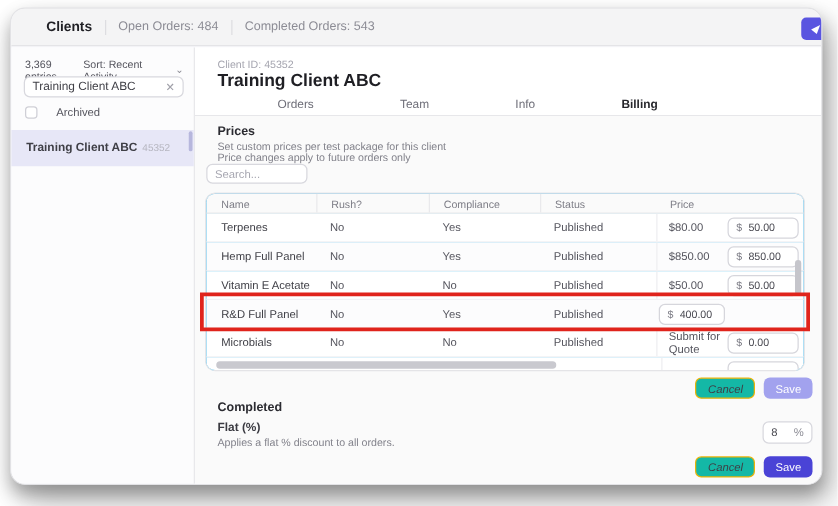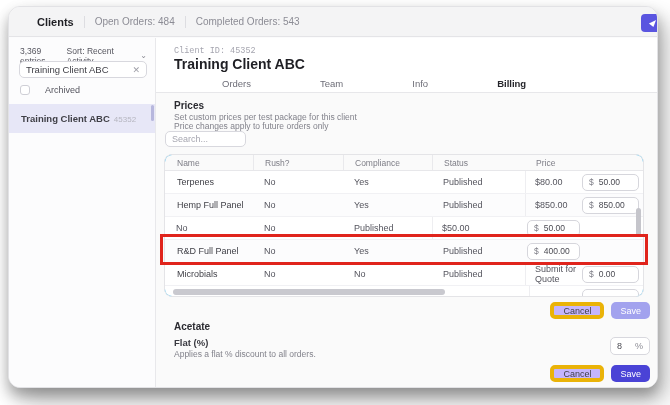--- a/index.html
+++ b/index.html
@@ -31,21 +31,21 @@
   .cb { width:10px; height:10px; background:#fff; border:1px solid #cfcfd6; border-radius:3px; }
   .sb-list { position:absolute; left:0; right:0; top:66px; }
   .sb-item { padding:9px 12px; display:flex; align-items:baseline; gap:4px; cursor:pointer; }
   .sb-item.selected { background:#e7e7f7; }
   .sb-item-name { font-size:9.5px; font-weight:700; color:#3f3f46; }
   .sb-item-id { font-size:8px; color:#b6b6c0; }
   .sb-scroll { position:absolute; right:1px; top:67px; width:3px; height:16px; background:#b7b7dd; border-radius:2px; }
 
   
   .main { position:absolute; left:147px; top:31px; right:0; bottom:0; background:#ffffff; }
-  .client-id { position:absolute; left:18px; top:8px; font-size:8.5px; color:#a6a6b0;font-family:Liberation Mono, monospace; }
+  .client-id { position:absolute; left:18px; top:8px; font-size:8.5px; color:#a6a6b0; }
   .client-name { position:absolute; left:18px; top:18px; font-size:14px; font-weight:700; color:#1f1f24; }
   .tabs { position:absolute; left:18px; top:40px; display:flex; gap:21px; height:14px; }
   .tab { font-size:9.5px; color:#6e6e78; cursor:pointer; position:relative;margin-left:48px; }
   .tab.active { color:#26262b; font-weight:700; }
   .tab.active::after { content:""; position:absolute; left:-3px; right:-3px; bottom:-7px; height:2.5px; background:#8f8fdc; border-radius:2px; }
   .tabline { position:absolute; left:0; right:0; top:54px; height:1px; background:#e7e7ea; }
   .content { position:absolute; left:0; right:0; top:55px; bottom:0; background:#fafafa; }
 
   
   .sec-title { position:absolute; left:18px; font-size:10px; font-weight:700; color:#2b2b31; }
@@ -80,21 +80,21 @@
   .price-input.partial { position:absolute; left:52px; top:3px; }
   .vscroll { position:absolute; right:2px; top:53px; width:5px; height:28px; background:#c5c5cb; border-radius:3px; }
   .annotation { position:absolute; left:4px; top:141px; width:488px; height:31px; border:3px solid #e0241c;
                 z-index:6; pointer-events:none; }
 
   
   .actions { position:absolute; display:flex; gap:7px; }
   .p-actions { top:209px; right:7px; }
   .d-actions { top:272px; right:7px; }
   .btn { height:17px; padding:0 9px; border-radius:5px; font-size:9px; display:flex; align-items:center; cursor:pointer; border:none; }
-  .btn.cancel { background:#c4b5fd; border:4px solid #eab308; color:#3f3f46; }
+  .btn.cancel { background:#14b8a6; border:1px solid #eab308; color:#3f3f46;font-style:italic; }
   .btn.save-disabled { background:#a2a2ee; color:#fff; }
   .btn.save { background:#4a43d6; color:#fff; }
 
   
   .discount-title { top:228px; }
   .d-flat { position:absolute; left:18px; top:244px; font-size:9.5px; font-weight:700; color:#3a3a41; }
   .d-desc { position:absolute; left:18px; top:256px; font-size:8.5px; color:#82828b; }
   .d-input { position:absolute; right:7px; top:244px; width:40px; height:18px; background:#fff; border:1px solid #d8d8de;
              border-radius:5px; display:flex; align-items:center; justify-content:space-between; padding:0 6px; font-size:9px; }
   .d-val { color:#4a4a52; }
@@ -193,20 +193,21 @@
                 <div class="tcell c4">Published</div>
                 <div class="tcell c5">$850.00</div>
                 <div class="tcell c6">
                   <span class="price-input">
                     <span class="cur">$</span>
                     <span class="val">850.00</span>
                   </span>
                 </div>
               </div>
               <div class="trow">
+                <div class="tcell c1">Vitamin E Acetate</div>
                 <div class="tcell c2">No</div>
                 <div class="tcell c3">No</div>
                 <div class="tcell c4">Published</div>
                 <div class="tcell c5">$50.00</div>
                 <div class="tcell c6">
                   <span class="price-input">
                     <span class="cur">$</span>
                     <span class="val">50.00</span>
                   </span>
                 </div>
@@ -248,21 +249,21 @@
           <div class="vscroll"></div>
         </div>
 
         <div class="annotation"></div>
 
         <div class="actions p-actions">
           <button class="btn cancel">Cancel</button>
           <button class="btn save-disabled">Save</button>
         </div>
 
-        <div class="sec-title discount-title">Acetate</div>
+        <div class="sec-title discount-title">Completed</div>
         <div class="d-flat">Flat (%)</div>
         <div class="d-desc">Applies a flat % discount to all orders.</div>
         <div class="d-input">
           <span class="d-val">8</span>
           <span class="d-suffix">%</span>
         </div>
         <div class="actions d-actions">
           <button class="btn cancel">Cancel</button>
           <button class="btn save">Save</button>
         </div>

